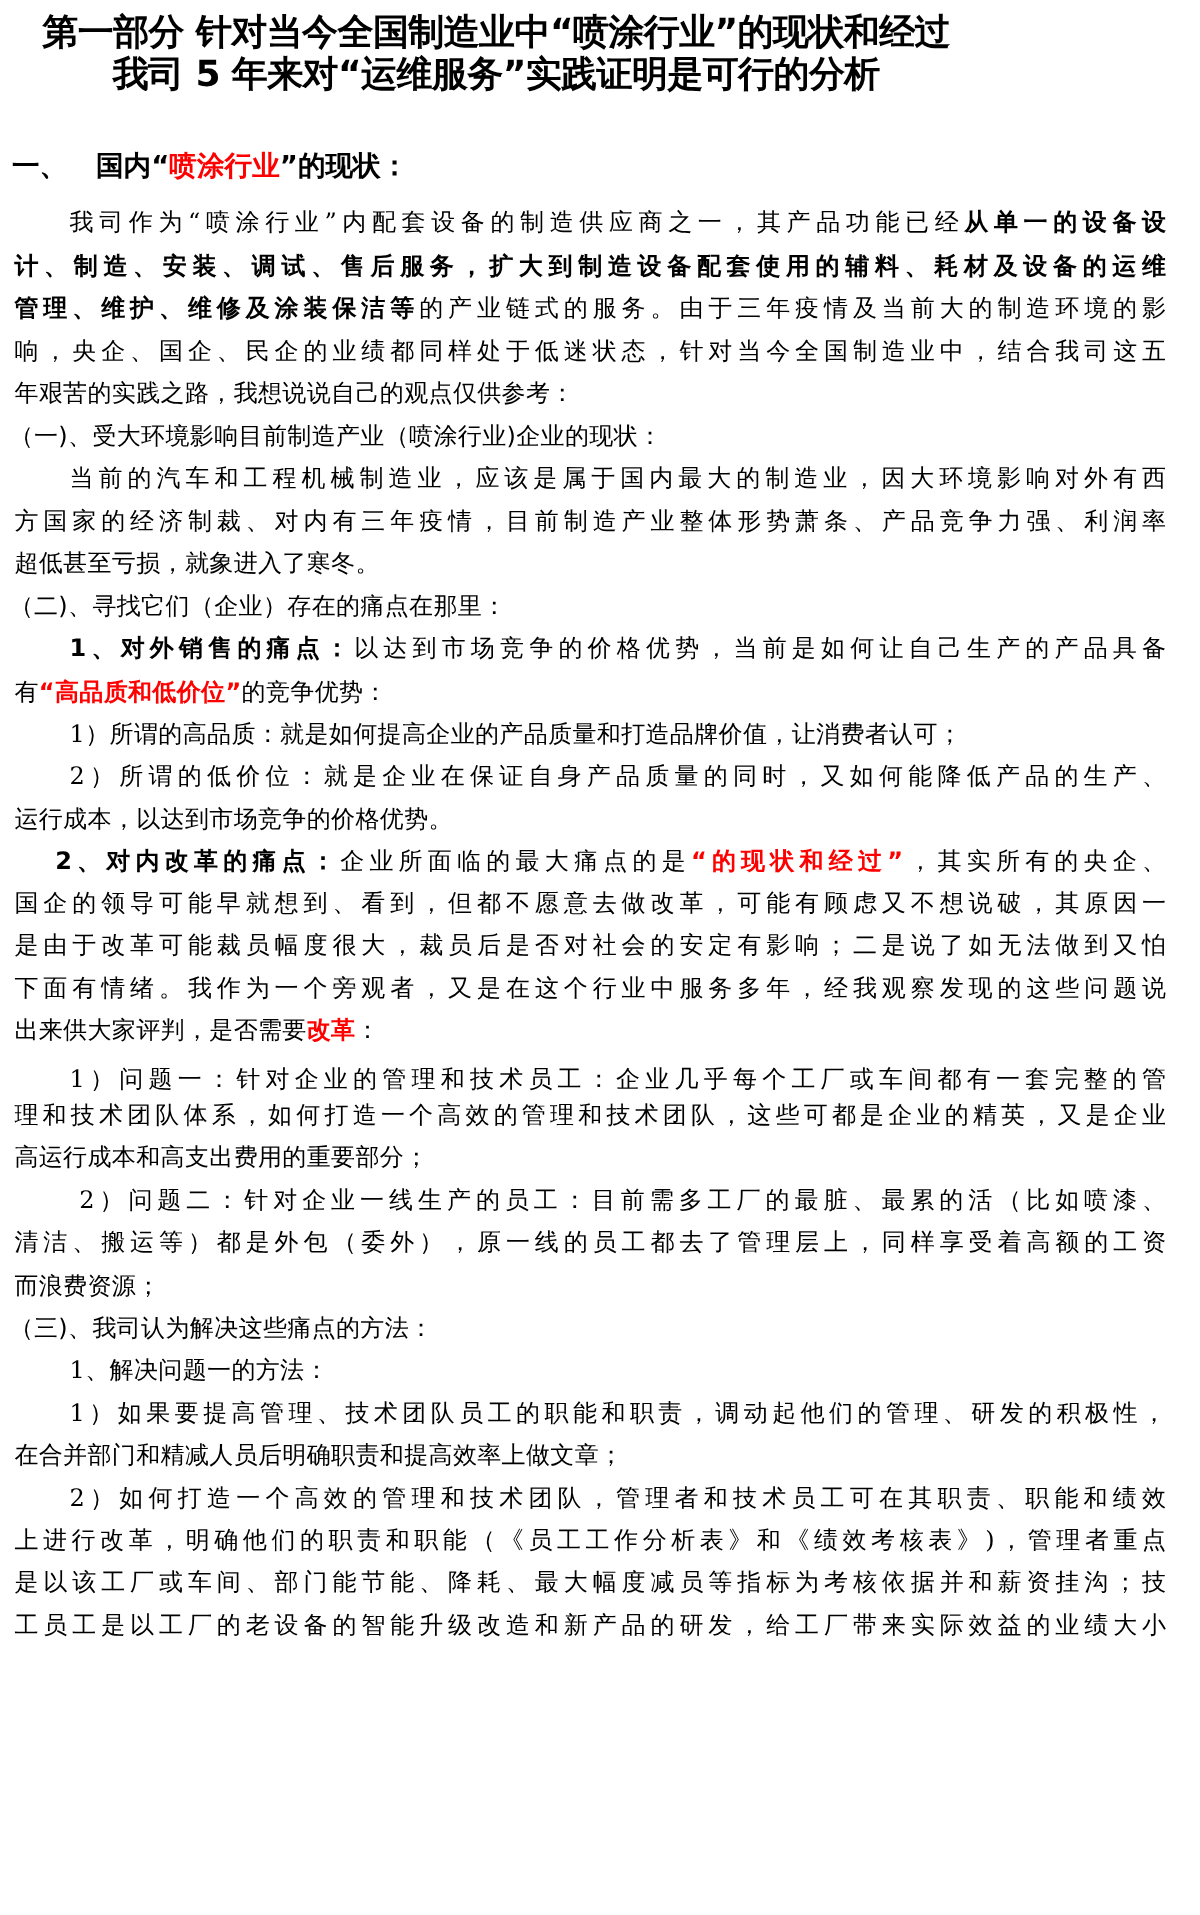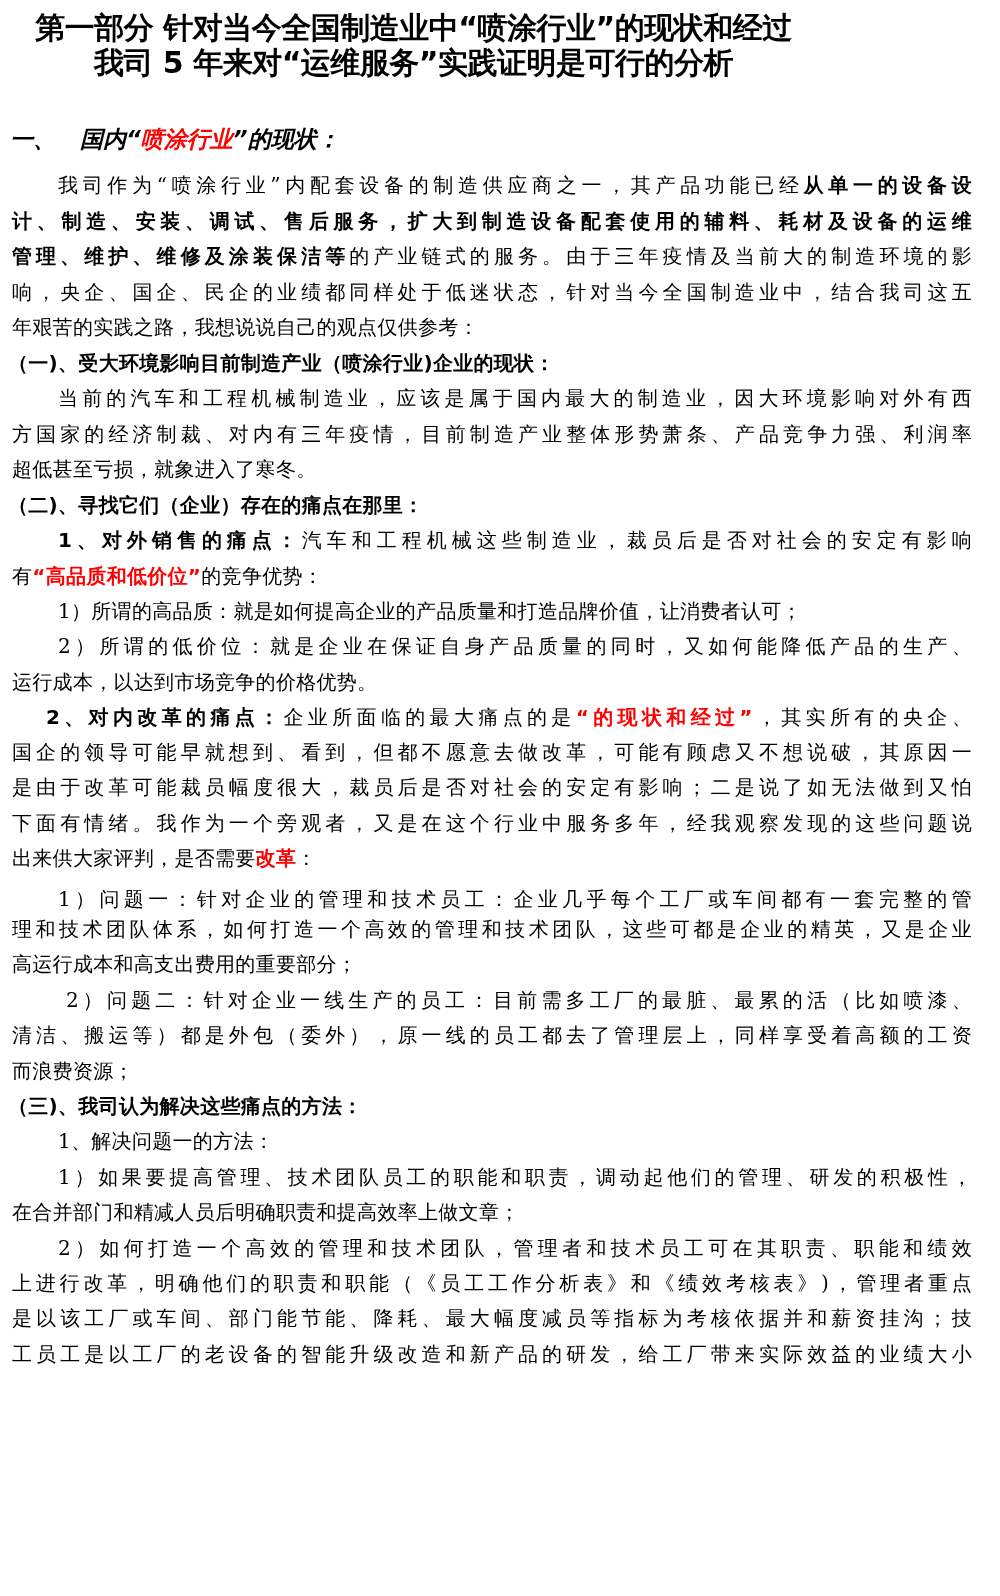--- a/index.html
+++ b/index.html
@@ -2,28 +2,28 @@
 <html><head>
 <meta charset="utf-8">
 <style>
   html, body { margin: 0; padding: 0; background: #ffffff; }
   body { width: 1000px; height: 1596px; overflow: hidden; position: relative;
          font-family: "DejaVu Serif", "Liberation Serif", serif; color: #000; }
   .title { position: absolute; left: 0; width: 827px; text-align: center;
            font-family: "DejaVu Sans", "Liberation Sans", sans-serif; font-weight: bold;
            font-size: 30px; line-height: 36px; letter-spacing: -0.5px; }
   .h1 { position: absolute; left: 10px; top: 123px; font-family: "DejaVu Sans", "Liberation Sans", sans-serif;
-        font-weight: bold; font-size: 23px; line-height: 32px; white-space: nowrap; font-style: italic; }
+        font-weight: bold; font-size: 23px; line-height: 32px; white-space: nowrap; }
   .h1 .num { display: inline-block; width: 70px; }
   .line { position: absolute; left: 12px; width: 960px; font-size: 20px; line-height: 30px;
           white-space: nowrap; letter-spacing: 0.3px; }
   .justify { text-align: justify; text-align-last: justify; }
   .b { font-family: "DejaVu Sans", "Liberation Sans", sans-serif; font-weight: bold; }
   .red { color: #ff0000; }
-  .sec { font-family: "DejaVu Sans", "Liberation Sans", sans-serif; font-weight: bold; }
+  .sec { font-family: "DejaVu Sans", "Liberation Sans", sans-serif; font-weight: normal; }
 </style>
 </head>
 <body>
 
 <div>
 
   <div class="title" style="top:10px">第一部分 针对当今全国制造业中“喷涂行业”的现状和经过</div>
   <div class="title" style="top:45px">我司 5 年来对“运维服务”实践证明是可行的分析</div>
 
   <div class="h1">
@@ -35,21 +35,21 @@
   <div class="line justify" style="top:241px"><span class="b">管理、维护、维修及涂装保洁等</span><span>的产业链式的服务。由于三年疫情及当前大的制造环境的影</span></div>
   <div class="line justify" style="top:277px">响，央企、国企、民企的业绩都同样处于低迷状态，针对当今全国制造业中，结合我司这五</div>
   <div class="line" style="top:312px">年艰苦的实践之路，我想说说自己的观点仅供参考：</div>
 
   <div class="line sec" style="top:348px; left:8px">（一)、受大环境影响目前制造产业（喷涂行业)企业的现状：</div>
   <div class="line justify" style="top:383px; padding-left:46px; width:914px">当前的汽车和工程机械制造业，应该是属于国内最大的制造业，因大环境影响对外有西</div>
   <div class="line justify" style="top:419px">方国家的经济制裁、对内有三年疫情，目前制造产业整体形势萧条、产品竞争力强、利润率</div>
   <div class="line" style="top:454px">超低甚至亏损，就象进入了寒冬。</div>
 
   <div class="line sec" style="top:490px; left:8px">（二)、寻找它们（企业）存在的痛点在那里：</div>
-  <div class="line justify" style="top:525px; padding-left:46px; width:914px"><span class="b">1、对外销售的痛点：</span><span>汽车和工程机械这些制造业，裁员后是否对社会的安定有影响</span></div>
+  <div class="line justify" style="top:525px; padding-left:46px; width:914px"><span class="b">1、对外销售的痛点：</span><span>以达到市场竞争的价格优势，当前是如何让自己生产的产品具备</span></div>
   <div class="line" style="top:561px"><span>有</span><span class="b red">“高品质和低价位”</span><span>的竞争优势：</span></div>
   <div class="line" style="top:596px; padding-left:46px">1）所谓的高品质：就是如何提高企业的产品质量和打造品牌价值，让消费者认可；</div>
   <div class="line justify" style="top:631px; padding-left:46px; width:914px">2）所谓的低价位：就是企业在保证自身产品质量的同时，又如何能降低产品的生产、</div>
   <div class="line" style="top:667px">运行成本，以达到市场竞争的价格优势。</div>
 
   <div class="line justify" style="top:702px; padding-left:34px; width:926px"><span class="b">2、对内改革的痛点：</span><span>企业所面临的最大痛点的是</span><span class="b red">“的现状和经过”</span><span>，其实所有的央企、</span></div>
   <div class="line justify" style="top:737px">国企的领导可能早就想到、看到，但都不愿意去做改革，可能有顾虑又不想说破，其原因一</div>
   <div class="line justify" style="top:772px">是由于改革可能裁员幅度很大，裁员后是否对社会的安定有影响；二是说了如无法做到又怕</div>
   <div class="line justify" style="top:808px">下面有情绪。我作为一个旁观者，又是在这个行业中服务多年，经我观察发现的这些问题说</div>
   <div class="line" style="top:843px"><span>出来供大家评判，是否需要</span><span class="b red">改革</span><span>：</span></div>

